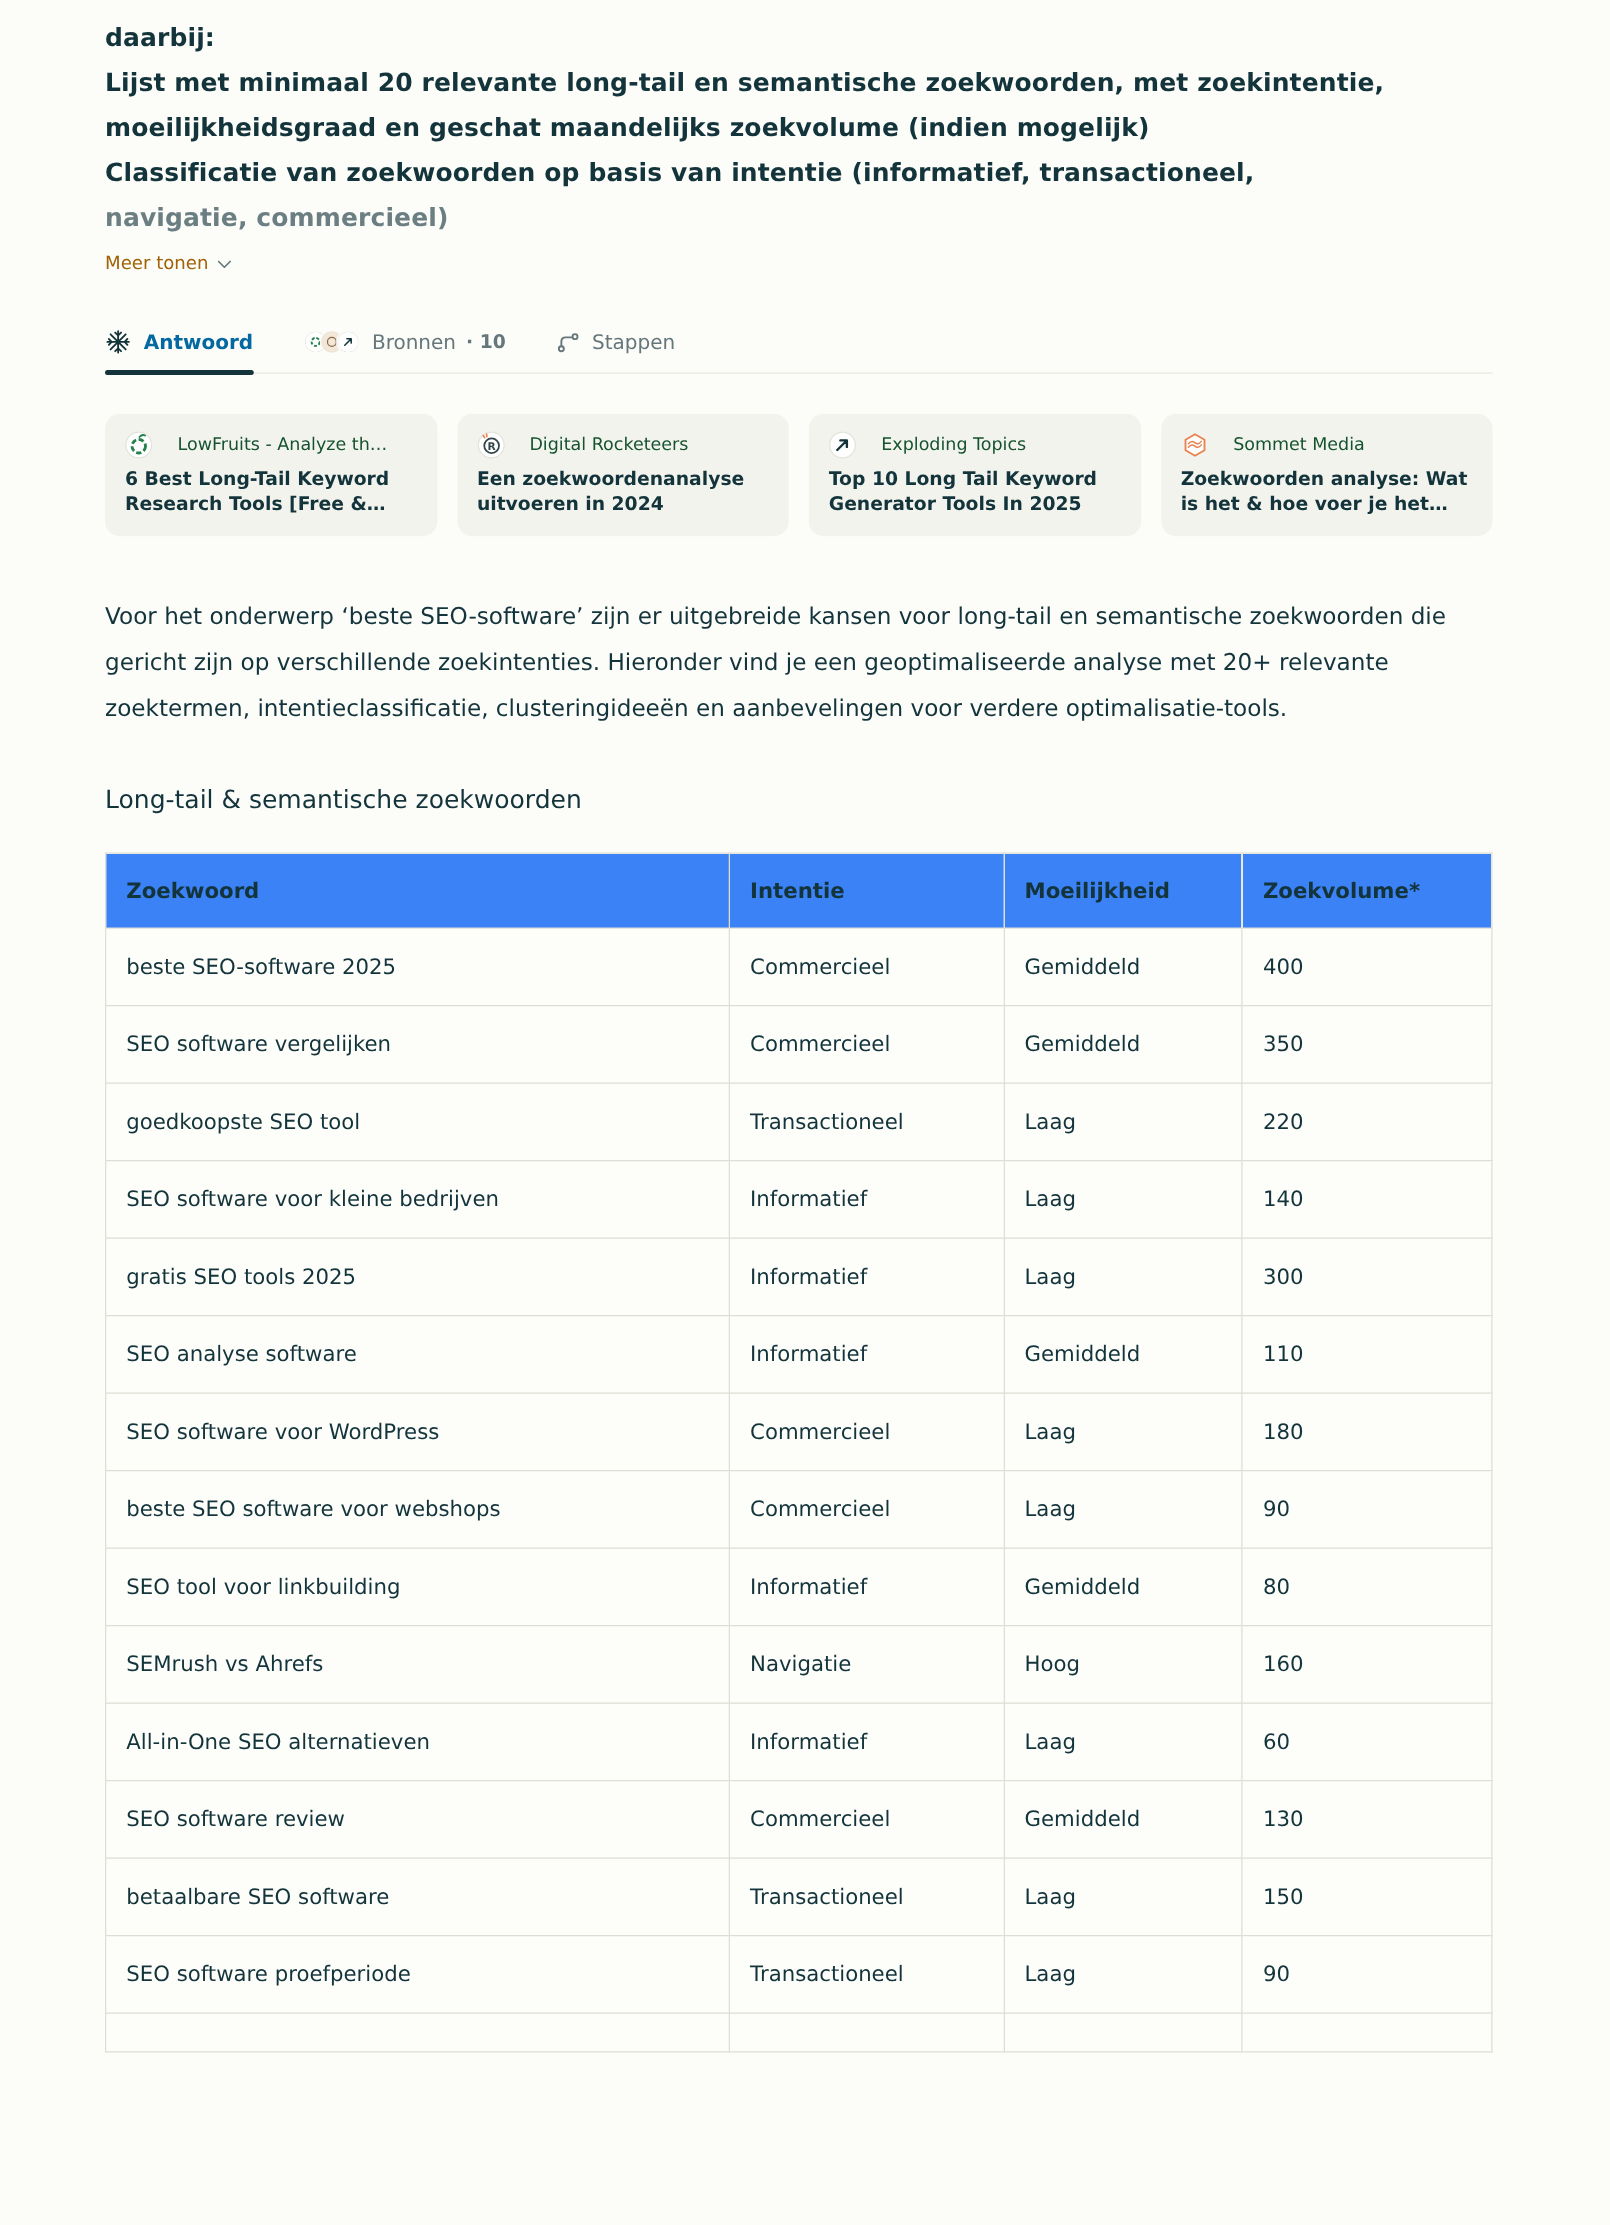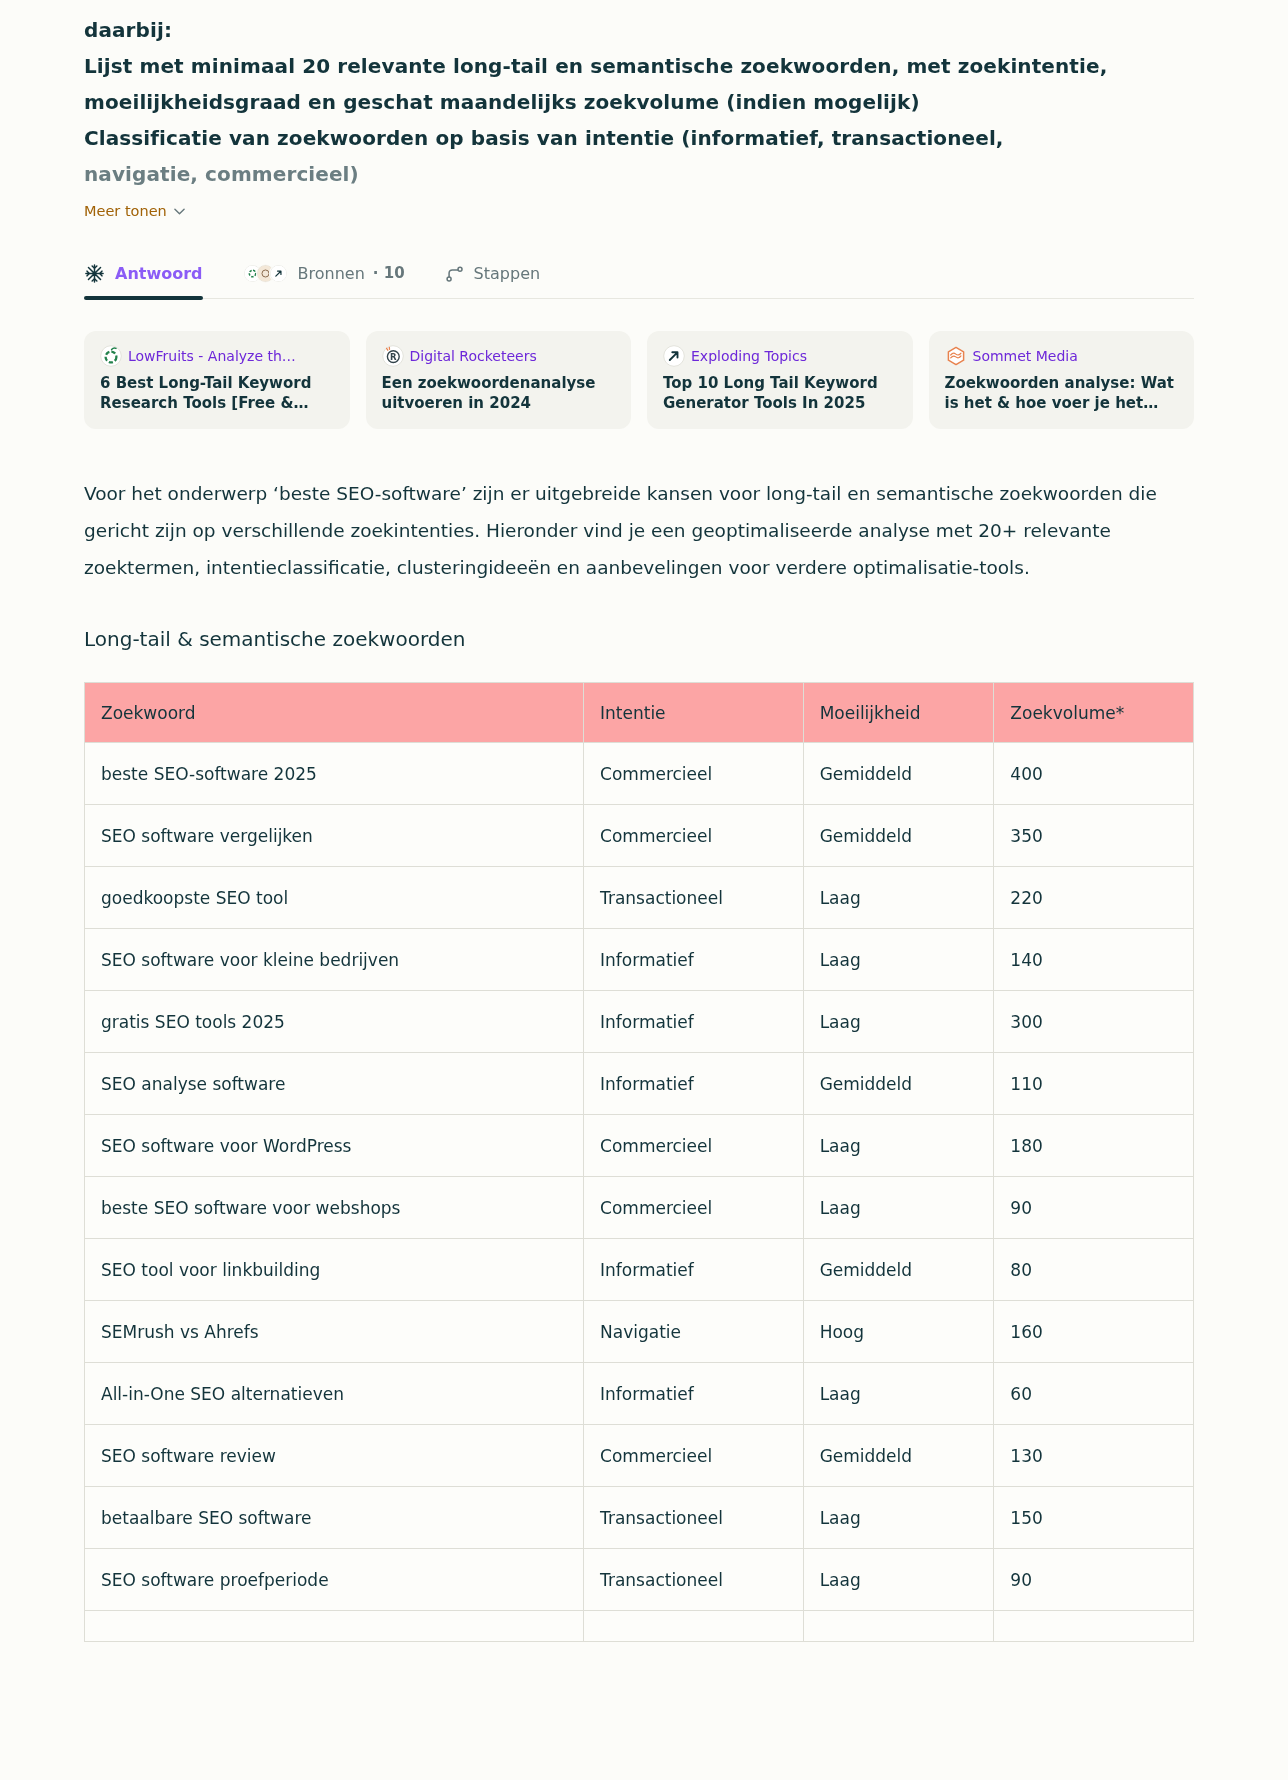--- a/index.html
+++ b/index.html
@@ -25,21 +25,21 @@
 
   
   .tabbar{
     margin-top:26px;height:50px;display:flex;align-items:stretch;gap:40px;
     border-bottom:1px solid #E7E7E0;
   }
   .tab{
     position:relative;display:flex;align-items:center;gap:10px;
     font-size:16px;color:#66777B;cursor:pointer;
   }
-  .tab.active{color:#8b5cf6;font-weight:700;}
+  .tab.active{color:#0369a1;font-weight:700;}
   .tab.active::after{
     content:"";position:absolute;left:0;right:0;bottom:-2px;height:4px;
     background:#13343B;border-radius:2px;
   }
   .tab-meta{color:#66777B;font-weight:700;font-size:15px;margin-left:-2px;}
   .favstack{display:inline-flex;align-items:center;}
   .fav{
     width:17px;height:17px;border-radius:50%;background:#fff;
     border:1.5px solid #FCFCF9;box-sizing:content-box;
     display:inline-flex;align-items:center;justify-content:center;
@@ -49,22 +49,22 @@
   .fav.tan{background:#F3E7D7;}
 
   
   .cards{margin-top:32px;display:flex;gap:16px;}
   .card{
     flex:1 1 0;height:98px;box-sizing:border-box;border-radius:12px;
     background:#F3F3EE;padding:13px 16px 12px 16px;cursor:pointer;
     display:flex;flex-direction:column;gap:6px;overflow:hidden;
     text-decoration:none;color:inherit;
   }
-  .card-site{display:flex;align-items:center;gap:6px;min-height:24px;
-    font-size:14px;color:#6d28d9;white-space:nowrap;overflow:hidden;text-align:center;}
+  .card-site{display:flex;align-items:center;gap:20px;min-height:24px;
+    font-size:14px;color:#14532d;white-space:nowrap;overflow:hidden;text-align:center;}
   .card-site .site-name{overflow:hidden;text-overflow:ellipsis;}
   .card-title{
     font-size:15px;font-weight:700;line-height:19.5px;color:#13343B;
     display:-webkit-box;-webkit-line-clamp:2;-webkit-box-orient:vertical;overflow:hidden;
   }
   .cicon{flex:0 0 auto;display:inline-flex;}
 
   
   .intro{margin:46px 0 0 0;font-size:18.5px;line-height:37px;}
   .section-heading{margin:40px 0 4px 0;font-size:20px;font-weight:400;line-height:26px;}
@@ -72,21 +72,21 @@
 
   
   table.kw{
     margin-top:30px;width:1110px;border-collapse:collapse;table-layout:fixed;
     font-size:17px;color:#13343B;
   }
   table.kw th,table.kw td{
     border:1px solid #DEDED6;padding:0 16px;text-align:left;vertical-align:middle;
     overflow:hidden;white-space:nowrap;
   }
-  table.kw th{height:59px;background:#fca5a5;font-weight:400;margin-top:48px;}
+  table.kw th{height:59px;background:#3b82f6;font-weight:700;margin-top:48px;}
   table.kw td{height:61px;background:#FDFDFA;font-weight:400;}
   table.kw tr.row-cut td{height:30px;}
 </style>
 </head>
 <body>
 
 <div class="page">
 
   
   <div class="question">

